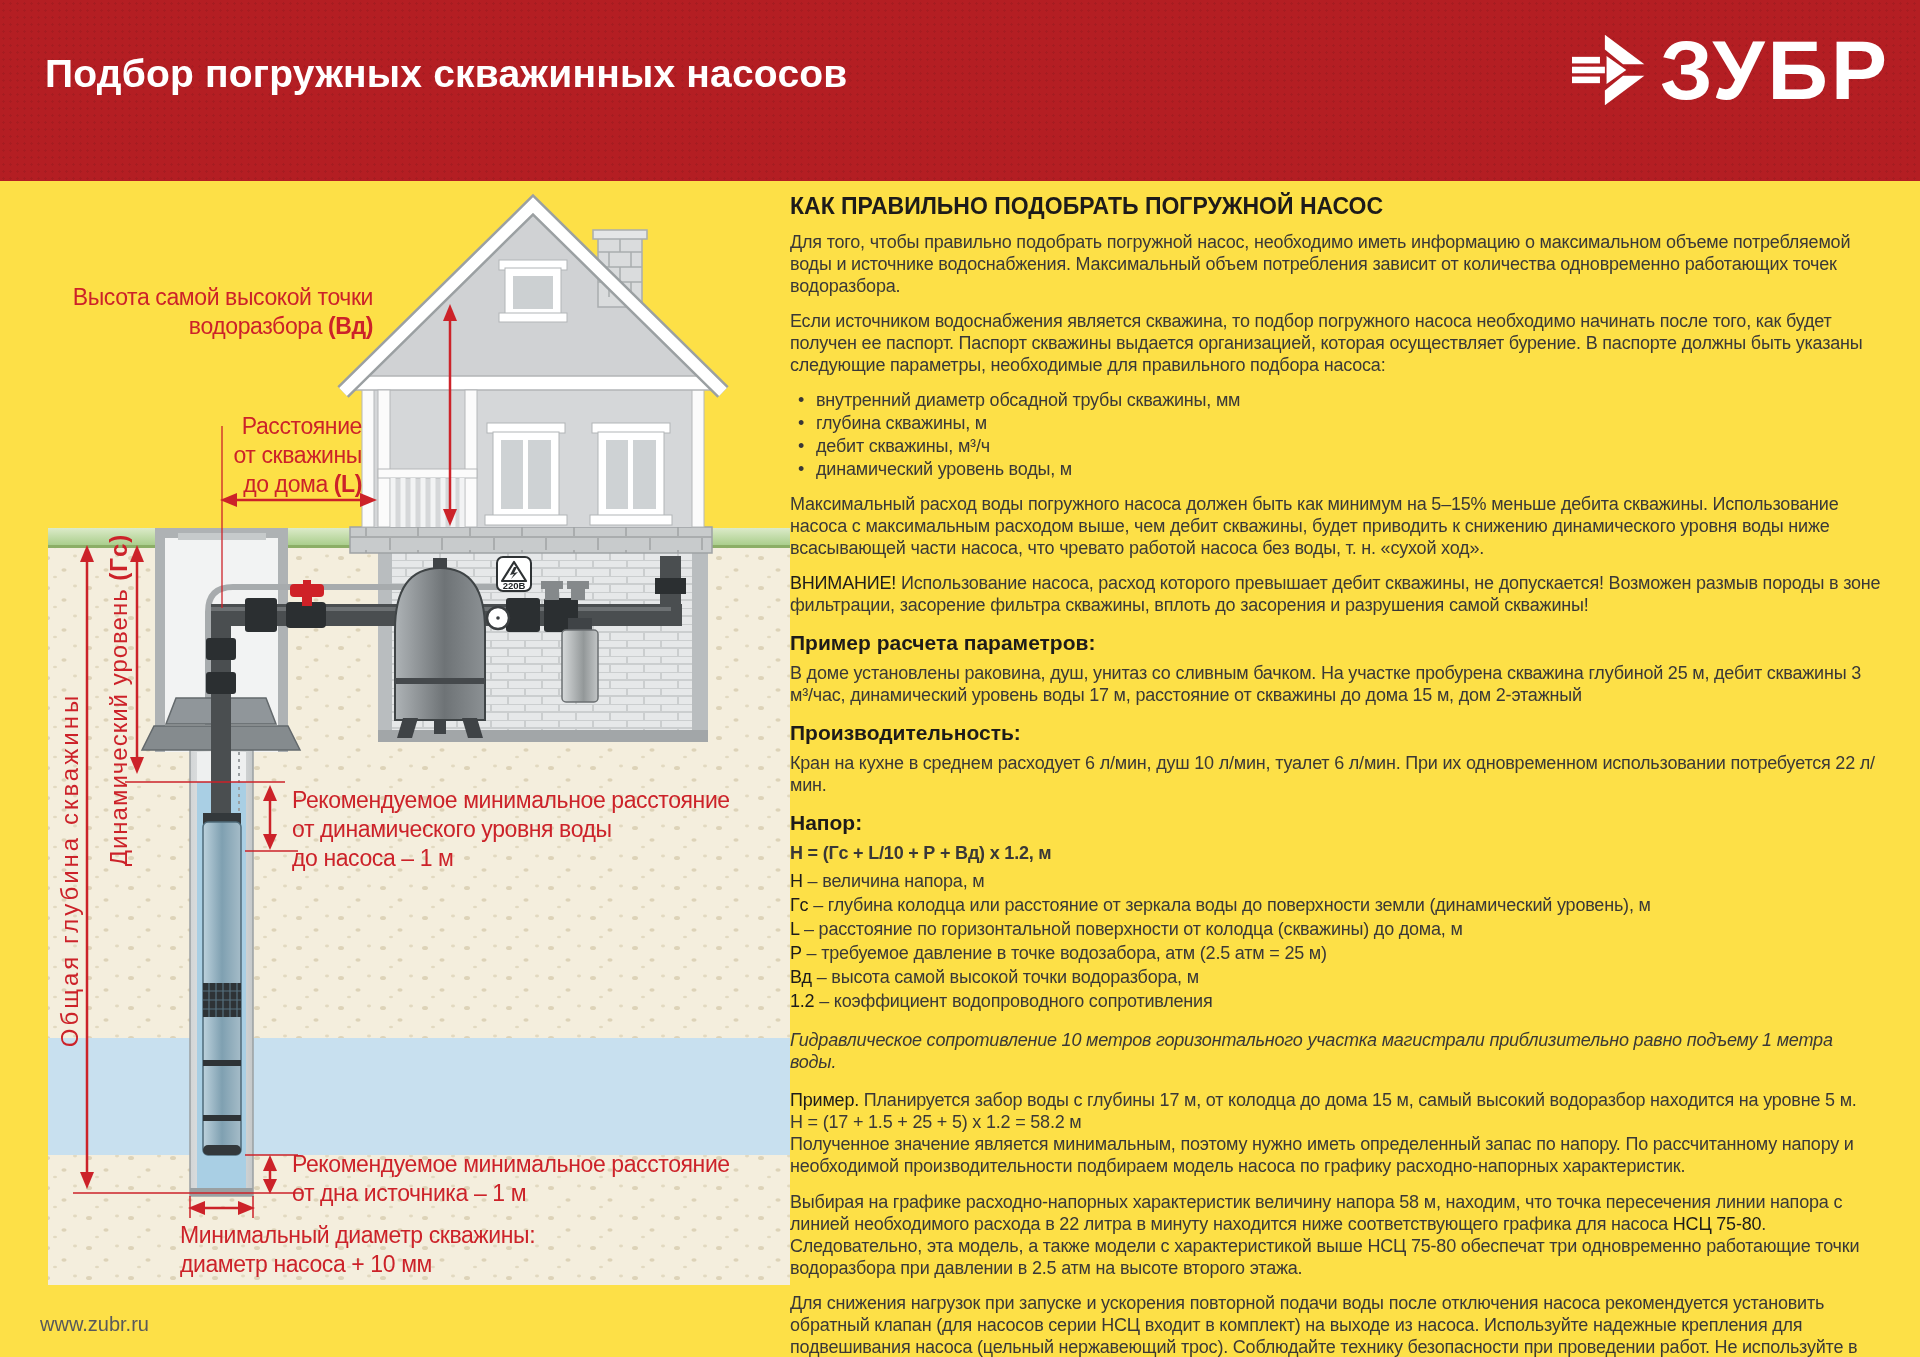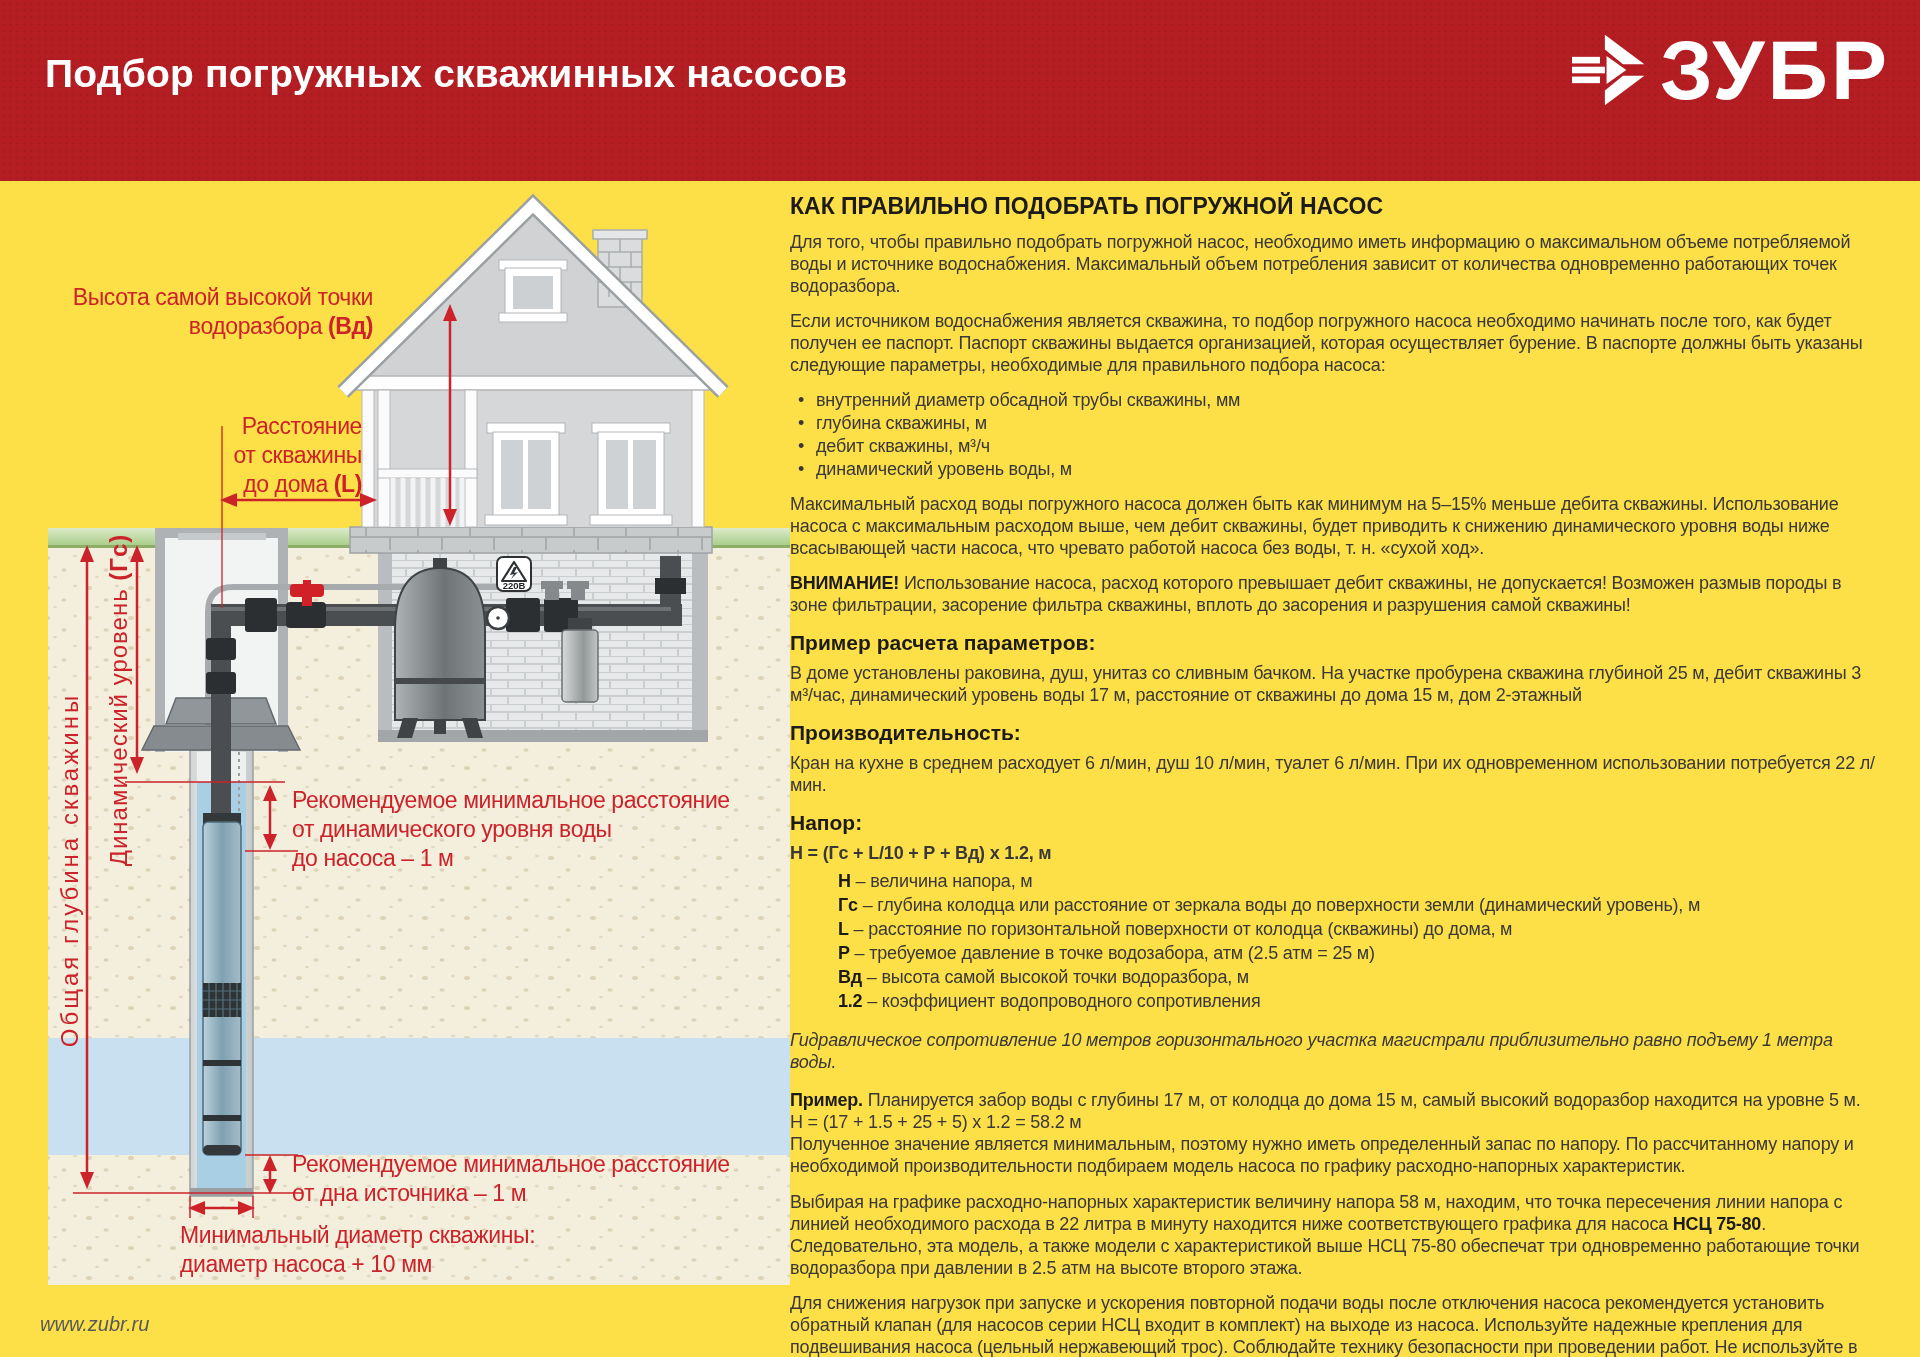--- a/index.html
+++ b/index.html
@@ -15,32 +15,32 @@
   .art{position:absolute;left:790px;top:193px;width:1092px;font-size:18px;line-height:22px;letter-spacing:-.2px;}
   .art h2{font-size:23px;line-height:26px;margin:0 0 12px 0;color:#1d1b1a;letter-spacing:0;}
   .art h3{font-size:21px;line-height:26px;margin:14px 0 6px 0;color:#1d1b1a;letter-spacing:0;}
   .art p{margin:0 0 13px 0;}
   .art ul{margin:0 0 12px 0;padding:0;list-style:none;}
   .art li{line-height:23px;padding-left:26px;position:relative;}
   .art li::before{content:"•";position:absolute;left:8px;}
   .formula{font-weight:bold;font-size:18px;margin:0 0 5px 0 !important;}
   .where{margin:0 0 2px 0 !important;}
   .defs{margin:0 0 16px 0;}
-  .defs div{line-height:24px;padding-left:48px;}
+  .defs div{line-height:24px;}
   .note{font-style:italic;margin:4px 0 16px 0 !important;}
   .tight{margin:0 !important;}
   .grp{margin:0 0 14px 0;}
-  b.inb{font-weight:bold;color:#1d1b1a;margin-top:24px;}
+  b.inb{font-weight:normal;color:#1d1b1a;margin-top:24px;}
   
   .rl{position:absolute;color:#cc2229;font-size:23px;line-height:29px;letter-spacing:-.4px;white-space:nowrap;}
   .rl b{font-weight:bold;}
   .rl.right{text-align:right;}
   .rot{position:absolute;color:#cc2229;font-size:24px;white-space:nowrap;text-align:center;
        transform:rotate(-90deg);transform-origin:center;}
-  .footer{position:absolute;left:40px;top:1313px;color:#58595b;font-size:20px;font-style:italic;}
+  .footer{position:absolute;left:40px;top:1313px;color:#58595b;font-size:20px;}
   svg text{font-family:"Liberation Sans",sans-serif;}
 </style>
 </head>
 <body>
 
 <div class="page">
 
   <div class="hdr">
     <h1>Подбор погружных скважинных насосов</h1>
     <div class="logo">

